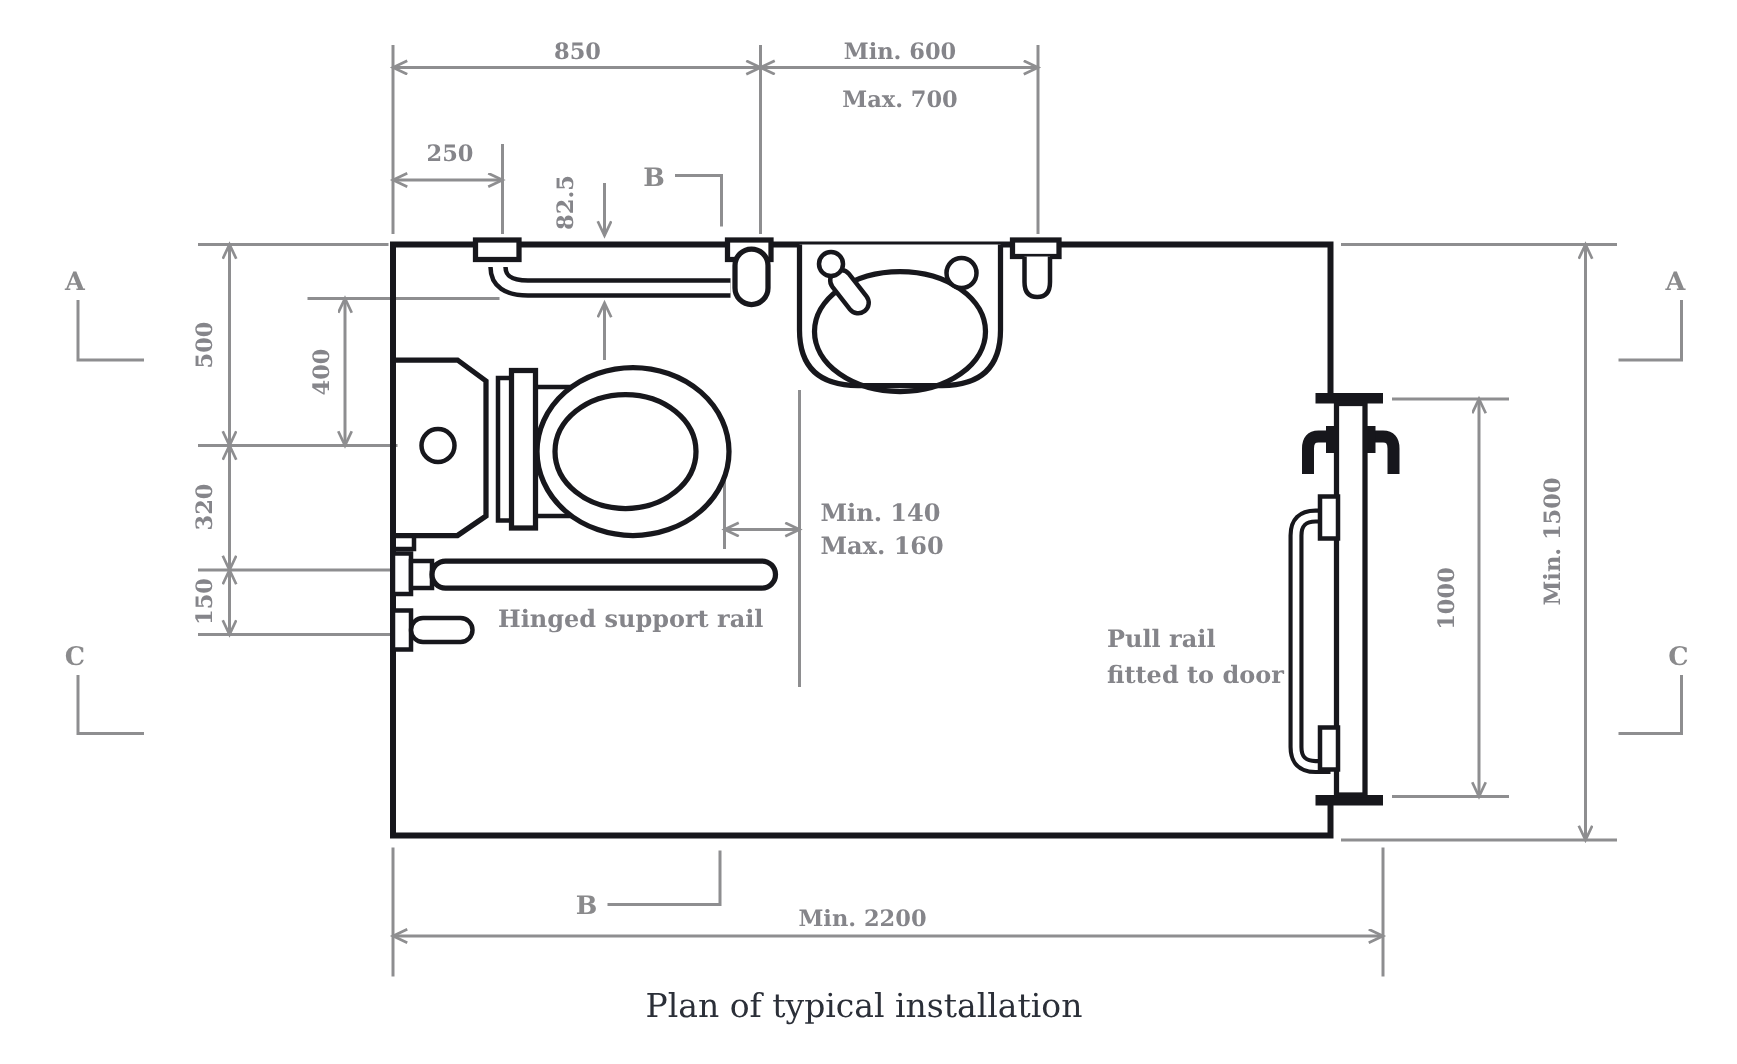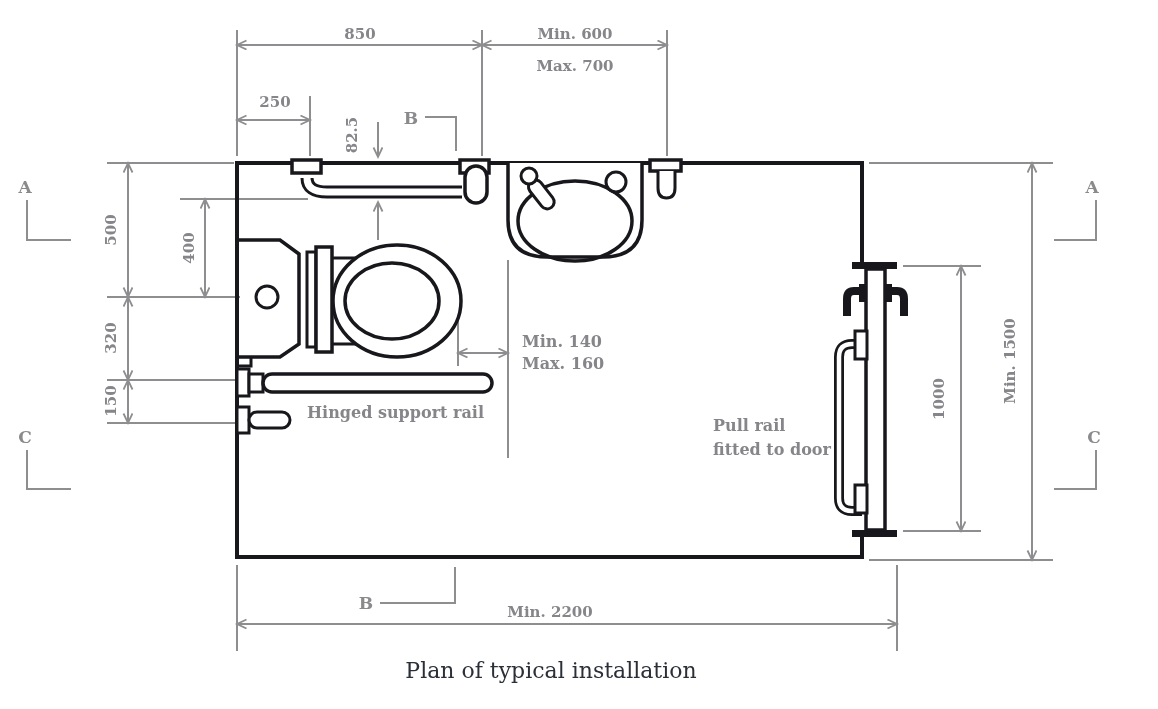--- a/index.html
+++ b/index.html
@@ -1,17 +1,17 @@
 <!DOCTYPE html>
 <html><head>
 <meta charset="utf-8">
 <style>
   html,body { margin:0; padding:0; background:#ffffff; }
   .stage { position:relative; width:1120px; height:709px; background:#fff; overflow:hidden;
-           font-family:"DejaVu Serif", serif; }
+           font-family:"DejaVu Serif", serif;margin-left:25px; }
   svg { display:block; }
   
   .blk  { stroke:#17171c; fill:none; stroke-width:3.5; }
   .blk3 { stroke:#17171c; fill:none; stroke-width:3;   }
   .blk4 { stroke:#17171c; fill:none; stroke-width:4;   }
   .fillw { fill:#ffffff; }
   .fillb { fill:#17171c; stroke:none; }
   .hinge { stroke:#17171c; fill:none; stroke-width:8; }
   .tubeo { stroke:#17171c; fill:none; stroke-width:13; }
   .tubei { stroke:#ffffff; fill:none; stroke-width:7;  }

